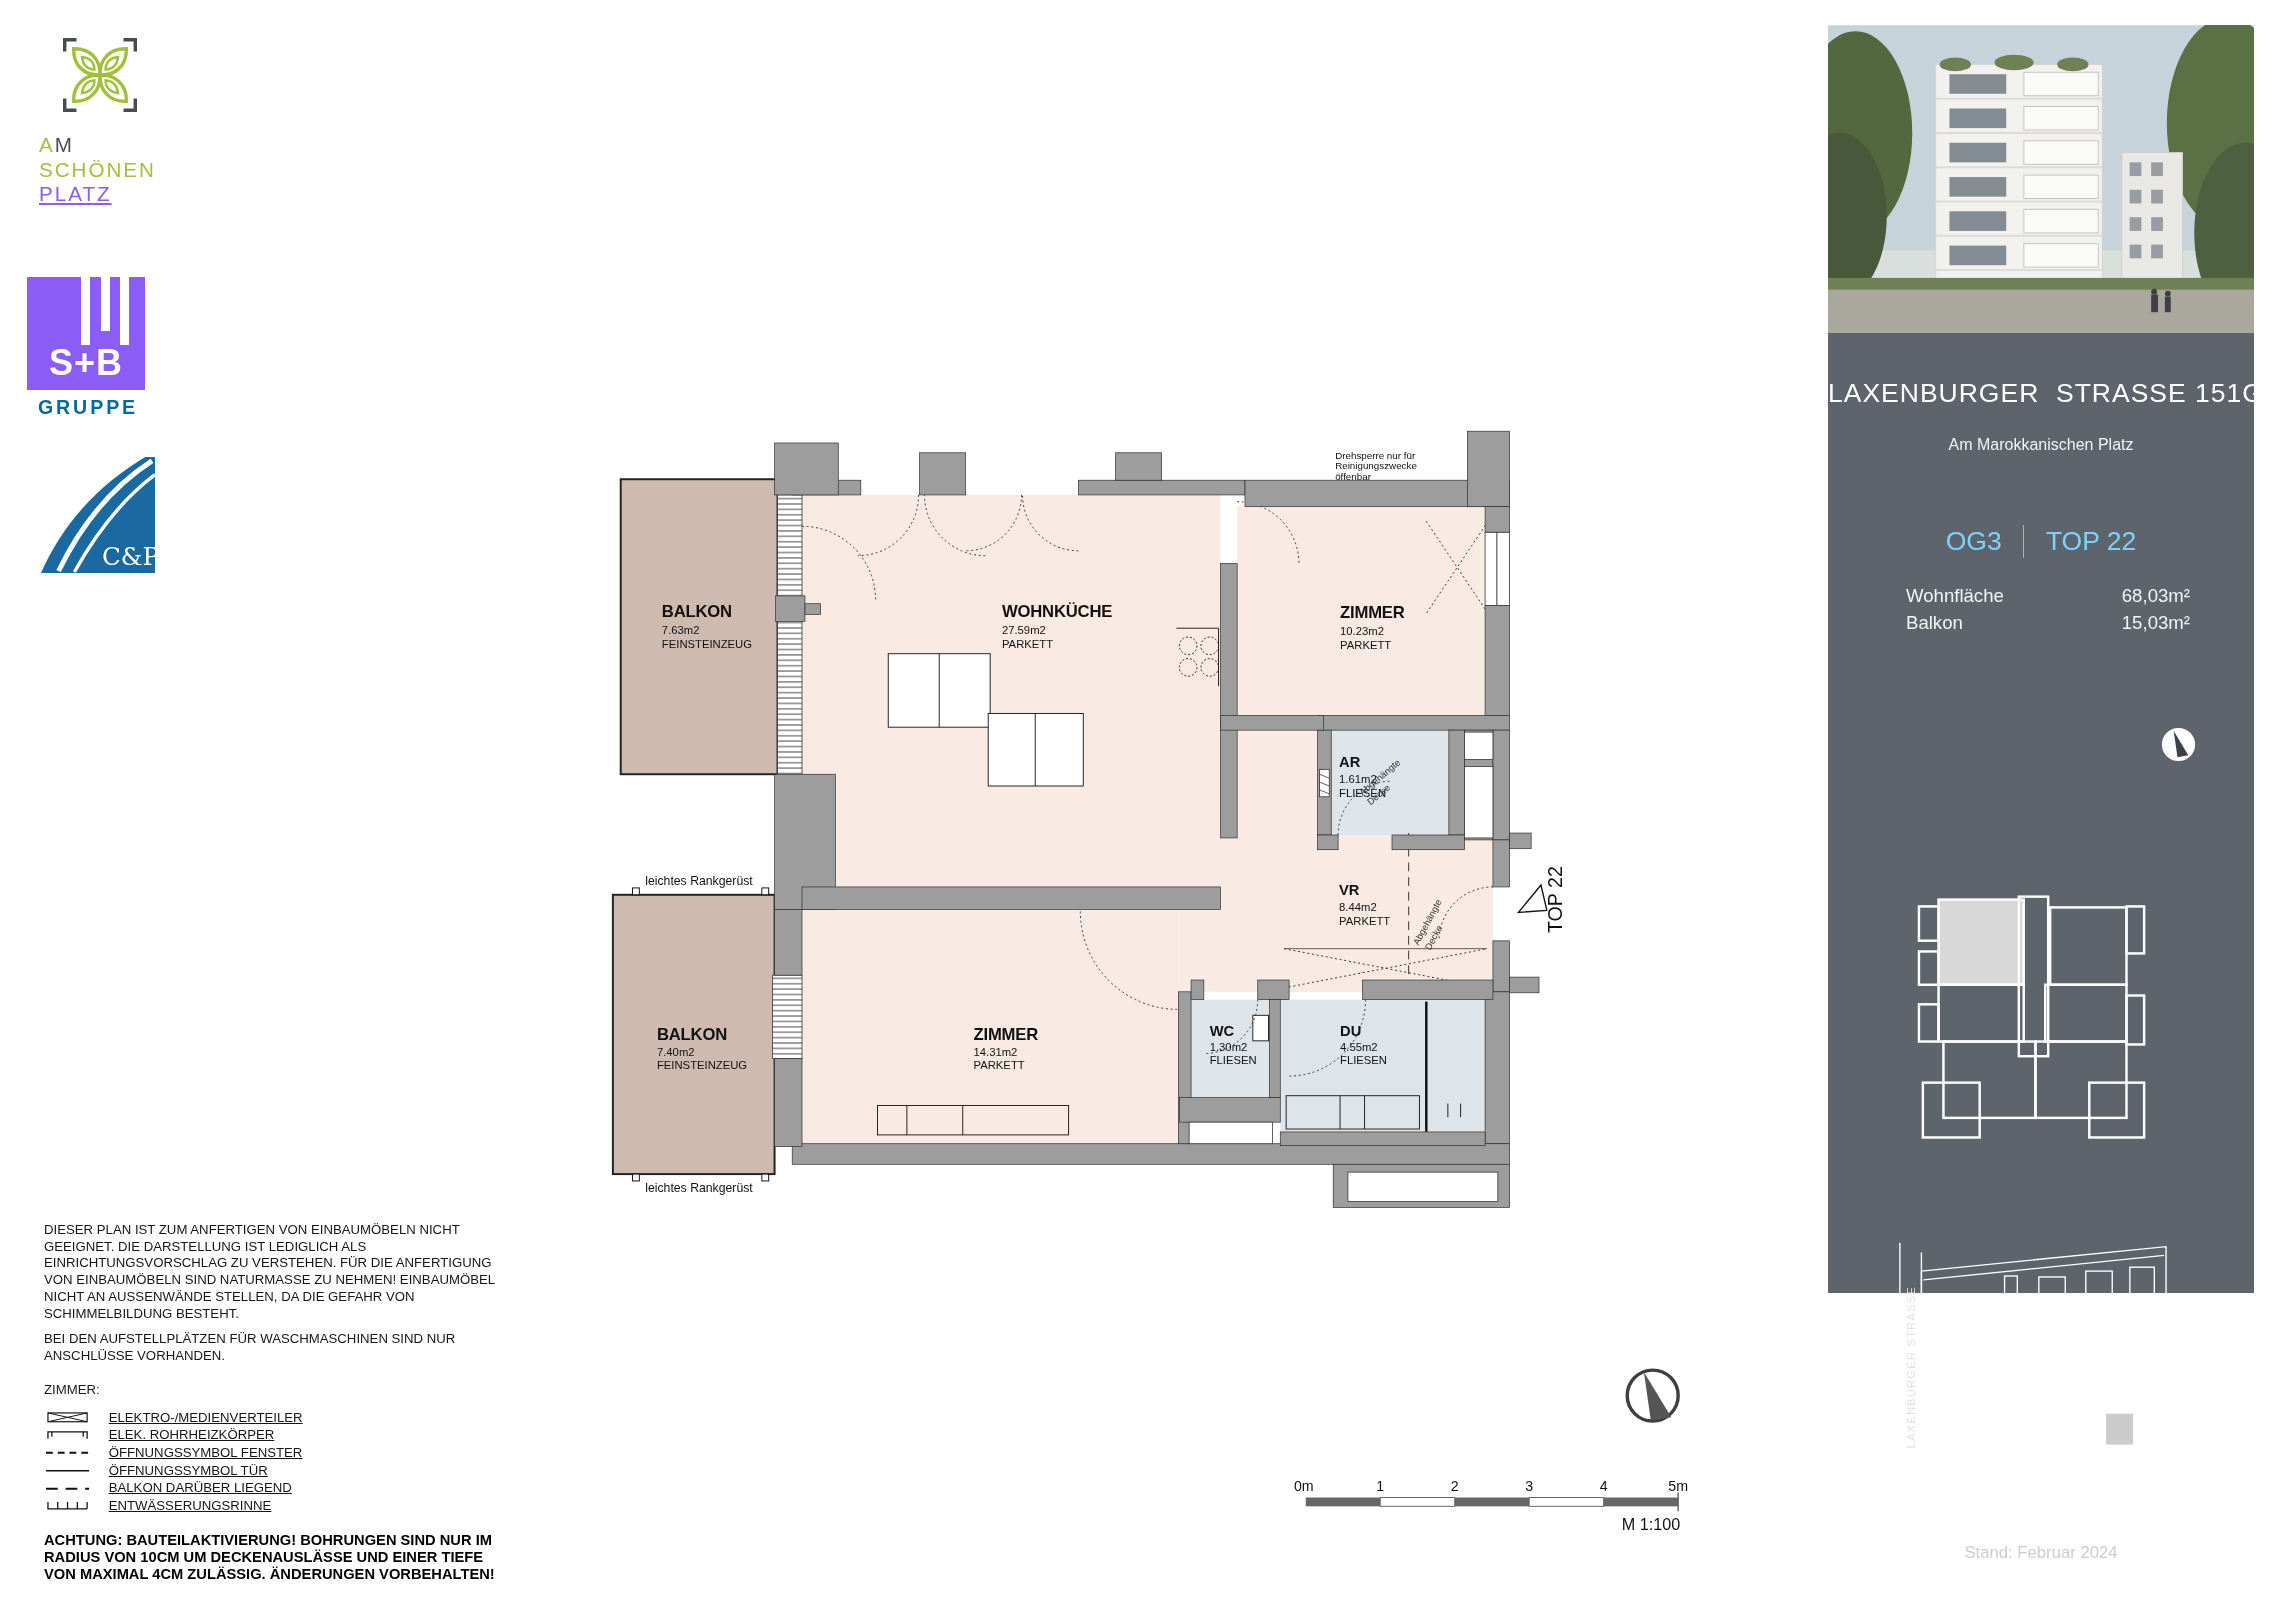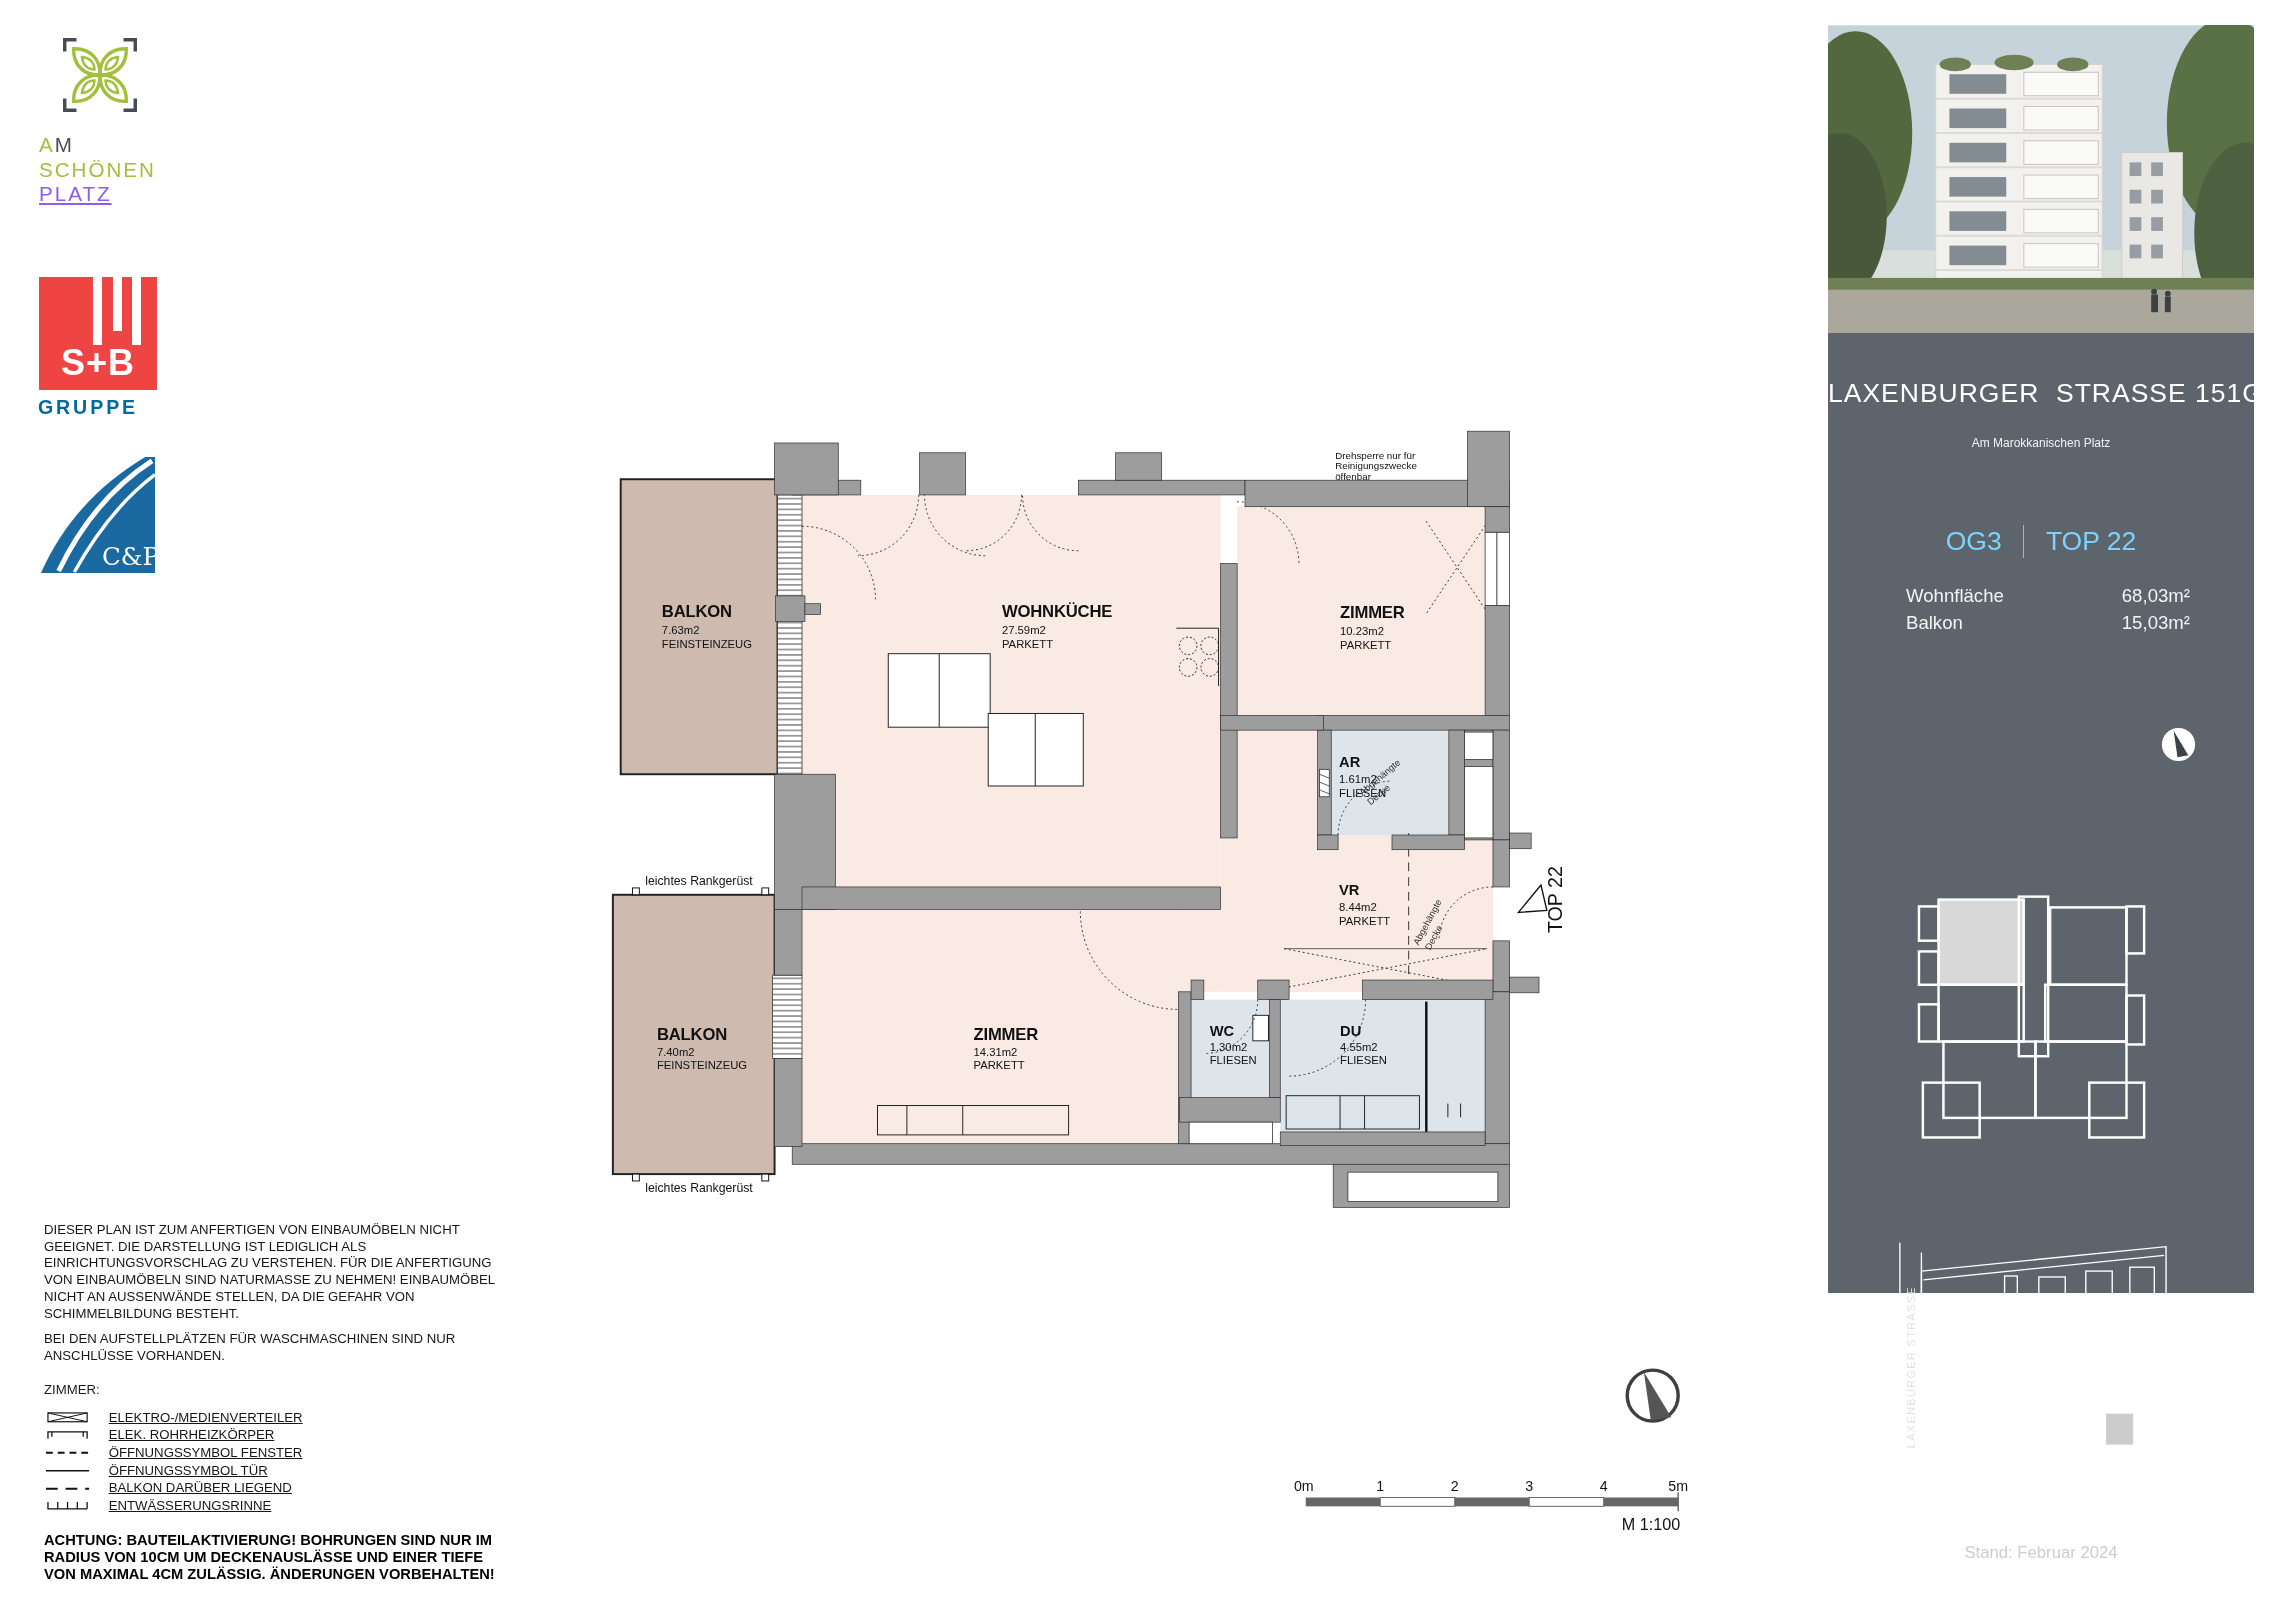--- a/index.html
+++ b/index.html
@@ -6,42 +6,42 @@
   #page{position:relative;width:2293px;height:1621px;background:#ffffff;overflow:hidden;
         font-family:"Liberation Sans",sans-serif;color:#1d1d1d;}
   .abs{position:absolute;}
 
   
   .asp-text{left:39px;top:133px;line-height:24.5px;font-size:20.6px;letter-spacing:2px;font-weight:400;}
   .asp-l1{color:#4a4f54;}
   .asp-l1::first-letter{color:#a3bf3b;}
   .asp-l2{color:#a3bf3b;}
   .asp-l3{color:#8b5cf6;text-decoration:underline;}
-  .sb-box{left:39px;top:277px;width:118px;height:113px;background:#ef4444;}
+  .sb-box{left:27px;top:277px;width:118px;height:113px;background:#8b5cf6;}
   .sb-bar{position:absolute;top:0;width:8.8px;background:#fff;}
   .sb-name{position:absolute;left:0;right:0;bottom:5.9px;text-align:center;color:#fff;
            font-size:36px;font-weight:bold;letter-spacing:1px;}
   .sb-sub{left:29px;top:396px;width:118px;text-align:center;color:#0369a1;font-weight:bold;
           font-size:19.6px;letter-spacing:2.9px;}
 
   
   .notes{left:44px;top:1222px;width:453px;}
   .notes p{margin:0 0 8.8px 0;font-size:13.2px;line-height:16.7px;color:#161616;}
   .sym-head{margin:17.6px 0 11.8px 0;font-size:13.2px;}
   .legend-row{display:flex;align-items:center;height:16.7px;margin-bottom:1px;}
   .legend-sym{width:51px;height:14.7px;flex:0 0 51px;}
   .legend-label{margin-left:13.7px;font-size:13.2px;color:#161616;text-decoration:underline;}
   .warning{margin-top:17.6px;font-size:14.7px;line-height:17px;font-weight:bold;color:#000;width:461px;}
 
   
   .photo{left:1828px;top:24.5px;width:426px;height:309px;}
   .panel{left:1828px;top:333px;width:426px;height:960px;background:#5d646b;}
   .panel .title{position:absolute;top:45px;left:0;right:0;text-align:center;color:#fff;
                 font-size:26.5px;letter-spacing:1px;white-space:pre;}
-  .panel .subtitle{position:absolute;top:103px;left:0;right:0;text-align:center;color:#f2f4f5;font-size:12px;}
+  .panel .subtitle{position:absolute;top:103px;left:0;right:0;text-align:center;color:#f2f4f5;font-size:16px;}
   .unitline{position:absolute;top:192px;left:0;right:0;display:flex;justify-content:center;
             align-items:center;gap:21.6px;color:#7dd3fc;font-size:26.5px;}
   .unitline .div{width:1px;height:33px;background:#aeb3b7;}
   .arearow{position:absolute;left:78px;width:284px;color:#f2f4f5;font-size:18.6px;display:flex;}
   .arearow .lbl{flex:1;}
   .panel .date{position:absolute;top:1210px;left:0;right:0;text-align:center;color:#c9ced2;font-size:16.7px;}
   .kp{position:absolute;left:78px;top:547px;}
   .sp{position:absolute;left:59px;top:897px;}
   .sb-compass{position:absolute;left:329px;top:390px;}
 

